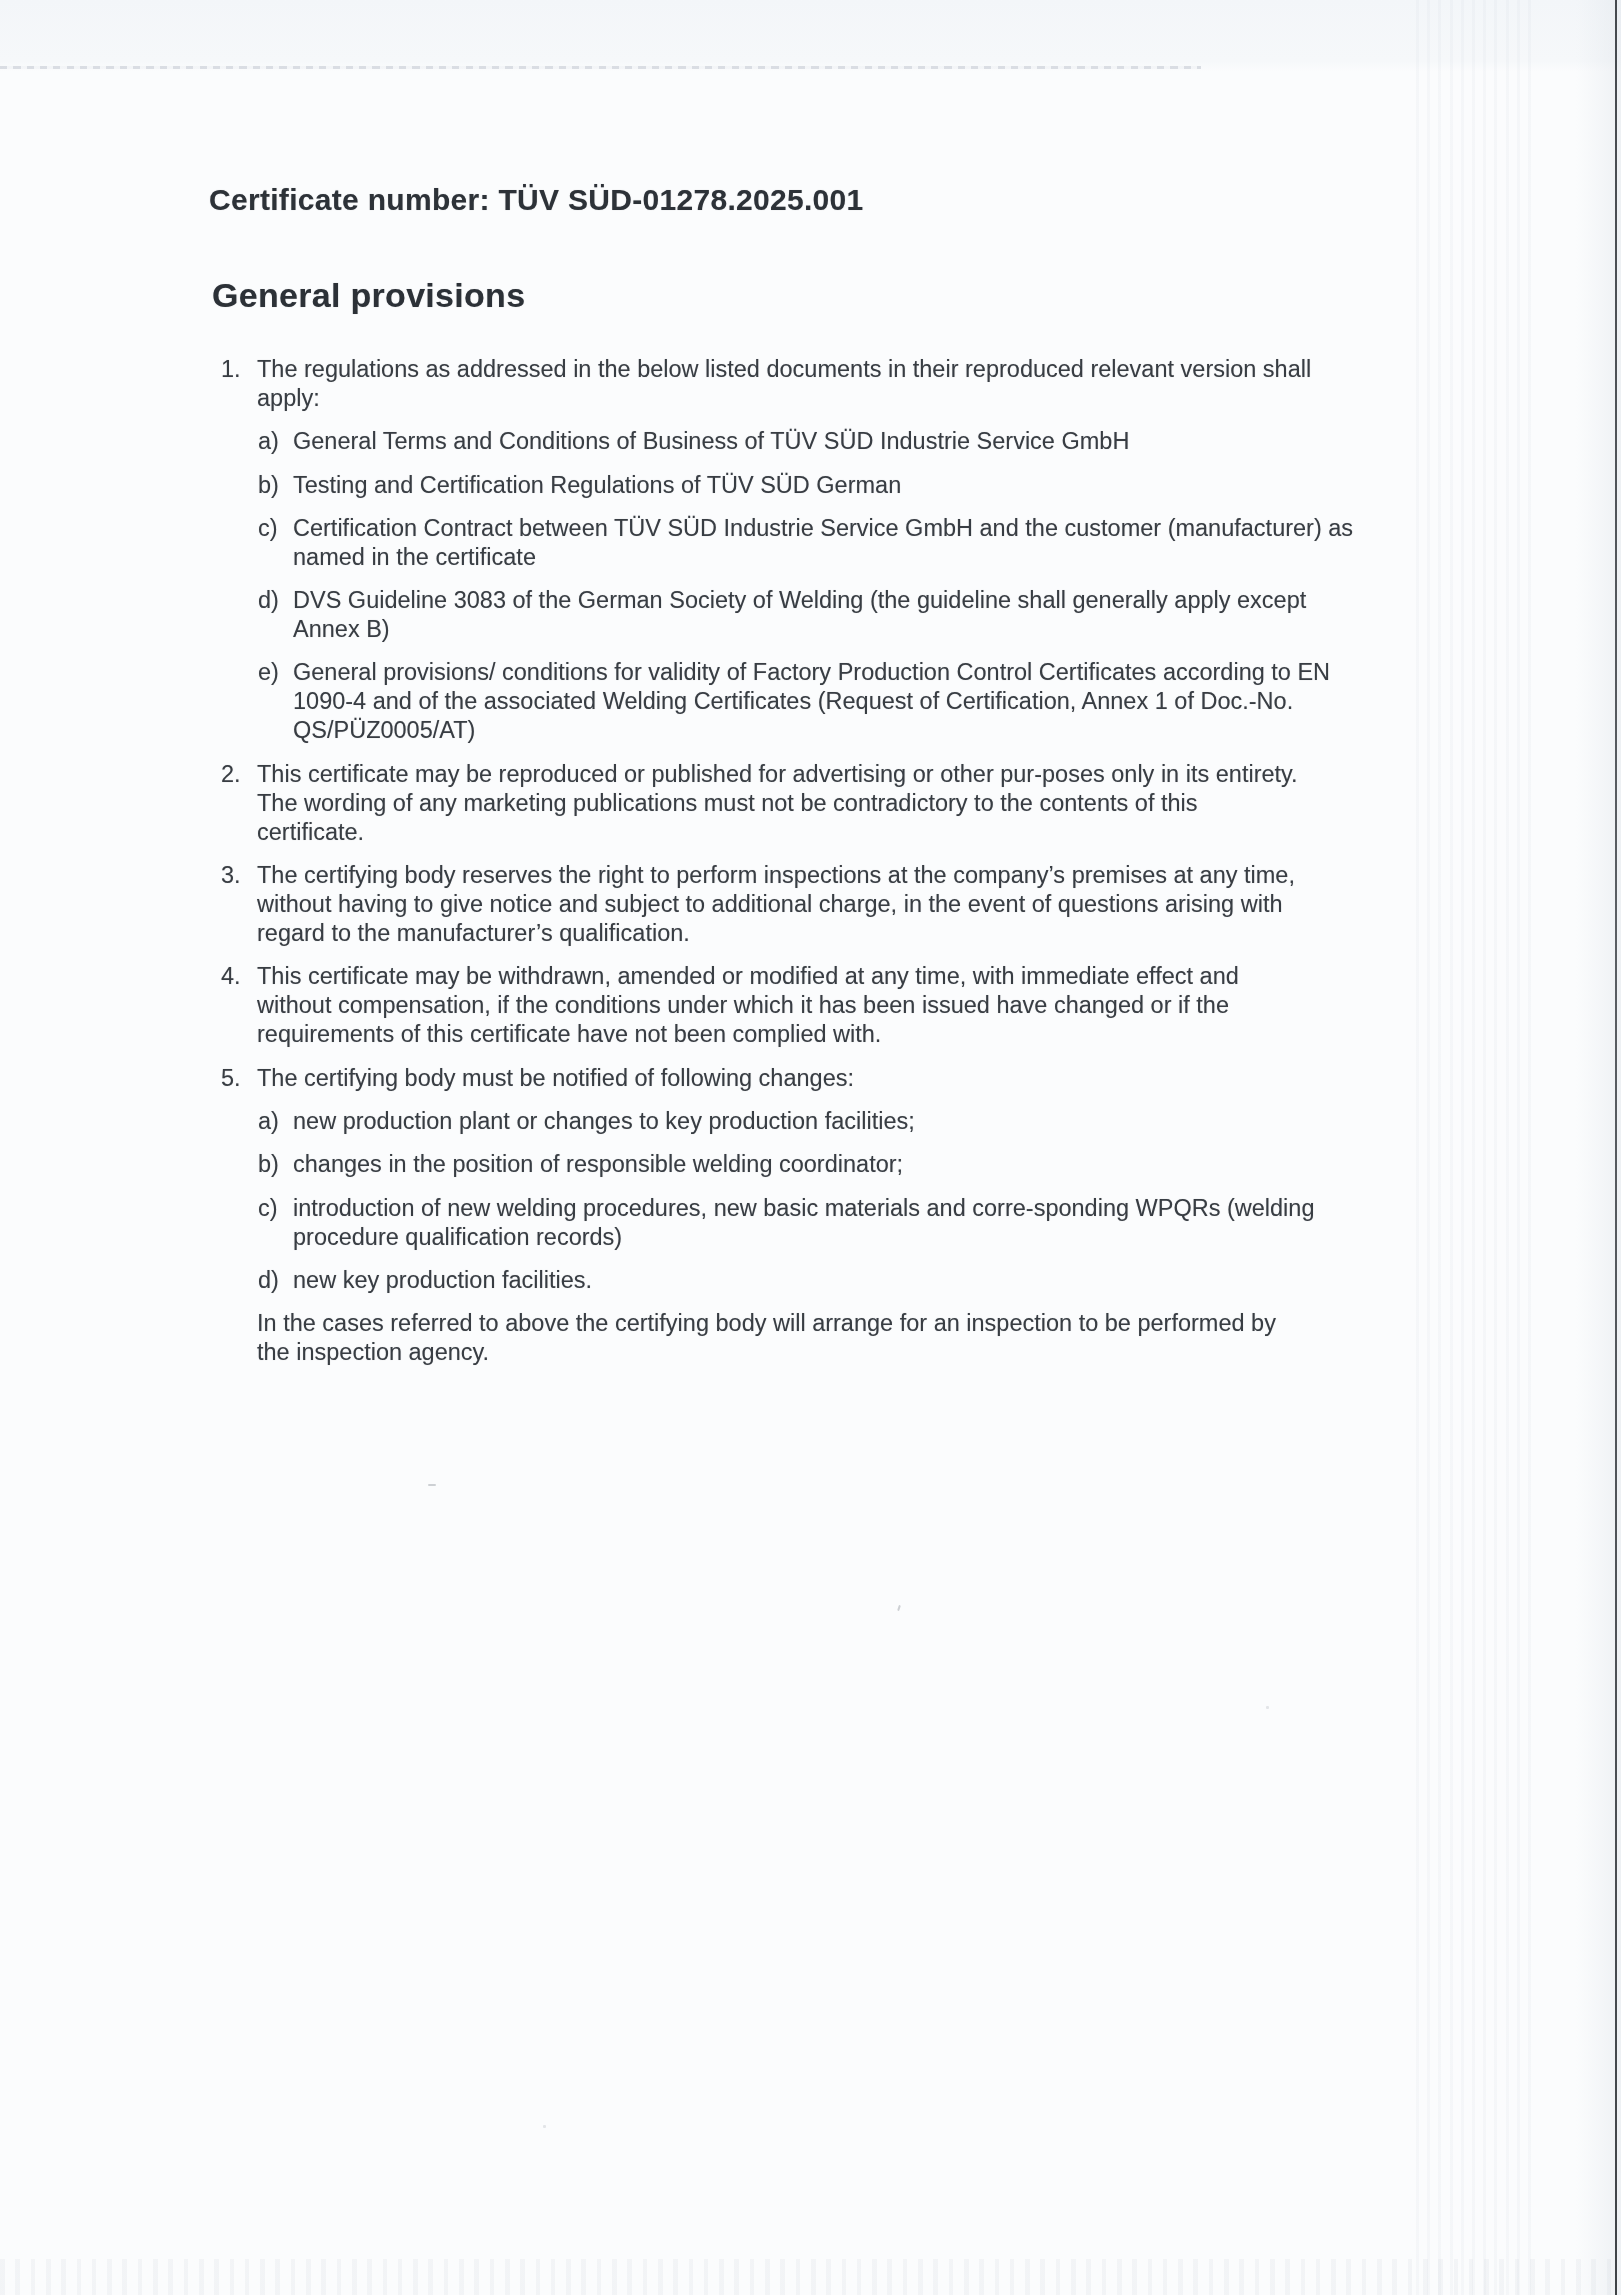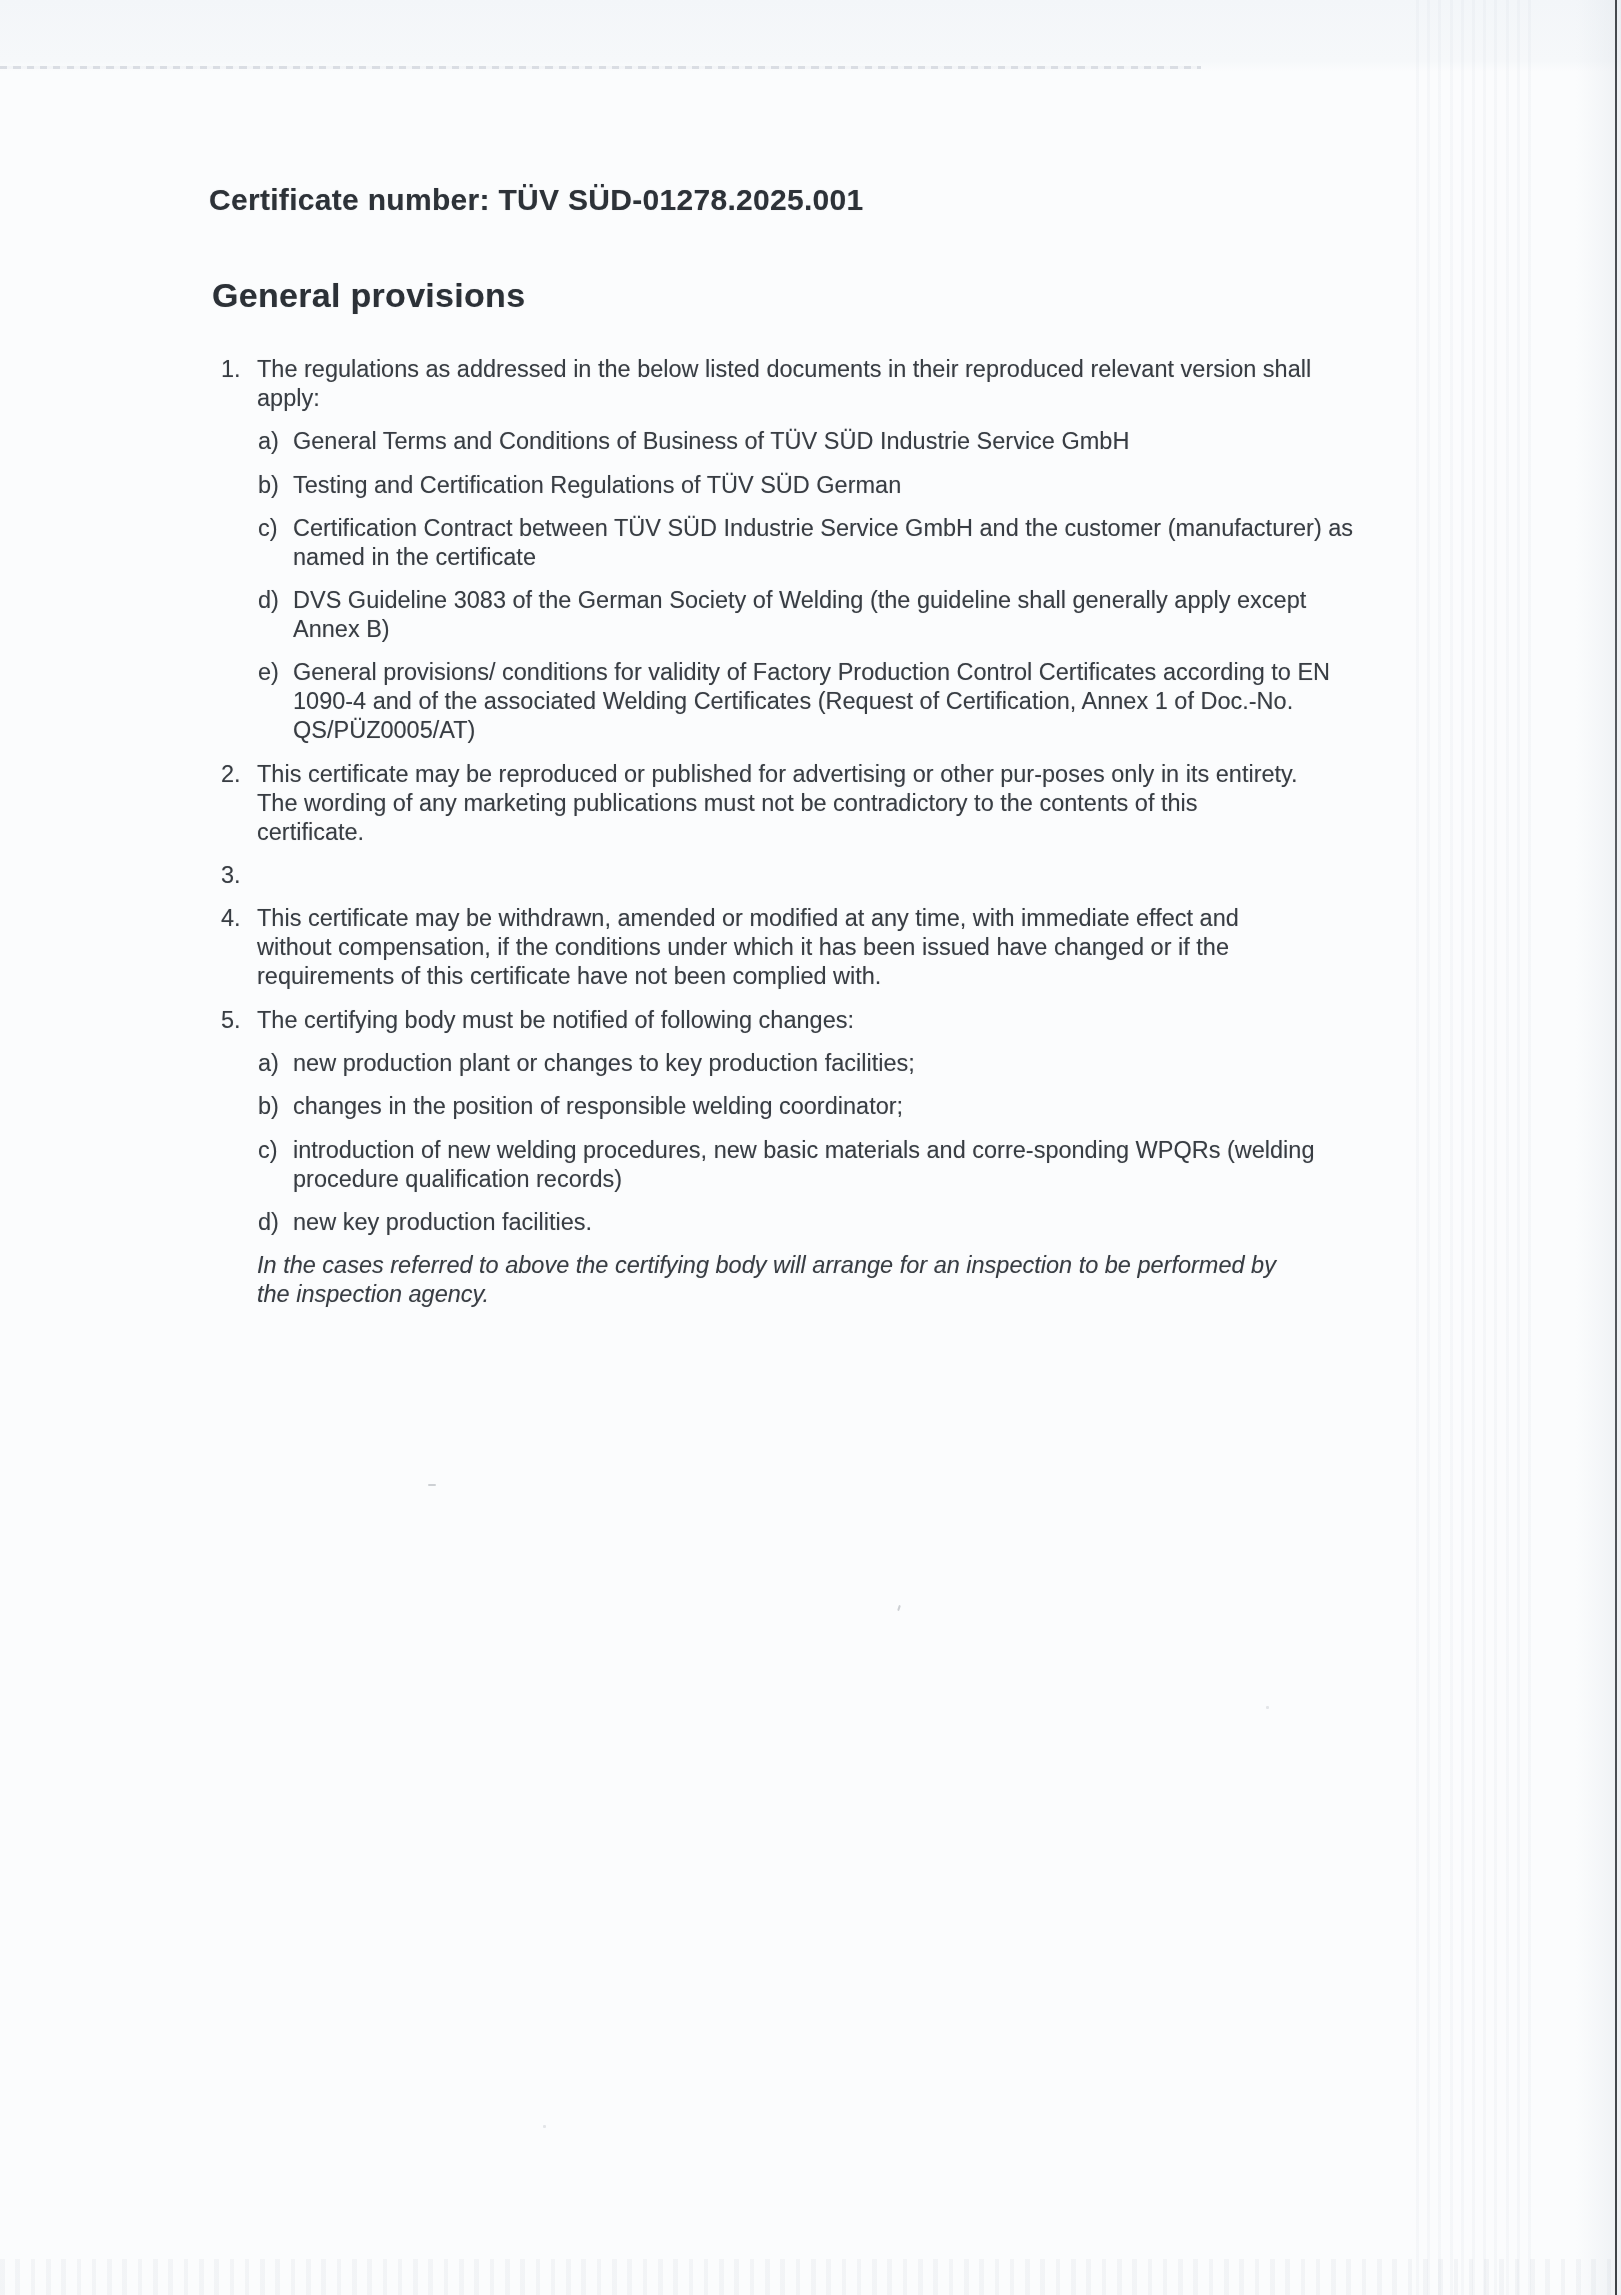--- a/index.html
+++ b/index.html
@@ -63,21 +63,21 @@
   .content {
     position: absolute; left: 221px; top: 355px; width: 1349px;
     font-size: 23.5px; line-height: 29px;
   }
   .row { display: flex; align-items: flex-start; margin-bottom: 14.3px; }
   .row.major-gap { margin-top: 12.8px; }
   .num { flex: 0 0 36px; }
   .sub { margin-left: 37px; }
   .letter { flex: 0 0 35px; }
   .txt { white-space: pre-line; }
-  .closing { margin-left: 36px; margin-bottom: 16px; font-style: italic; }
+  .closing { margin-left: 36px; margin-bottom: 16px; }
 </style>
 </head>
 <body>
 
 <div class="page">
   <div class="scan-topline"></div>
   <div class="scan-streak-band"></div>
   <div class="scan-right-margin"></div>
   <div class="scan-edge-line"></div>
   <div class="scan-bottom-band"></div>
@@ -123,20 +123,23 @@
 
     <div class="row major-gap">
       <span class="num">2.</span>
       <div class="txt">This certificate may be reproduced or published for advertising or other pur-poses only in its entirety.
 The wording of any marketing publications must not be contradictory to the contents of this
 certificate.</div>
     </div>
 
     <div class="row">
       <span class="num">3.</span>
+      <div class="txt">The certifying body reserves the right to perform inspections at the company’s premises at any time,
+without having to give notice and subject to additional charge, in the event of questions arising with
+regard to the manufacturer’s qualification.</div>
     </div>
 
     <div class="row">
       <span class="num">4.</span>
       <div class="txt">This certificate may be withdrawn, amended or modified at any time, with immediate effect and
 without compensation, if the conditions under which it has been issued have changed or if the
 requirements of this certificate have not been complied with.</div>
     </div>
 
     <div class="row">

